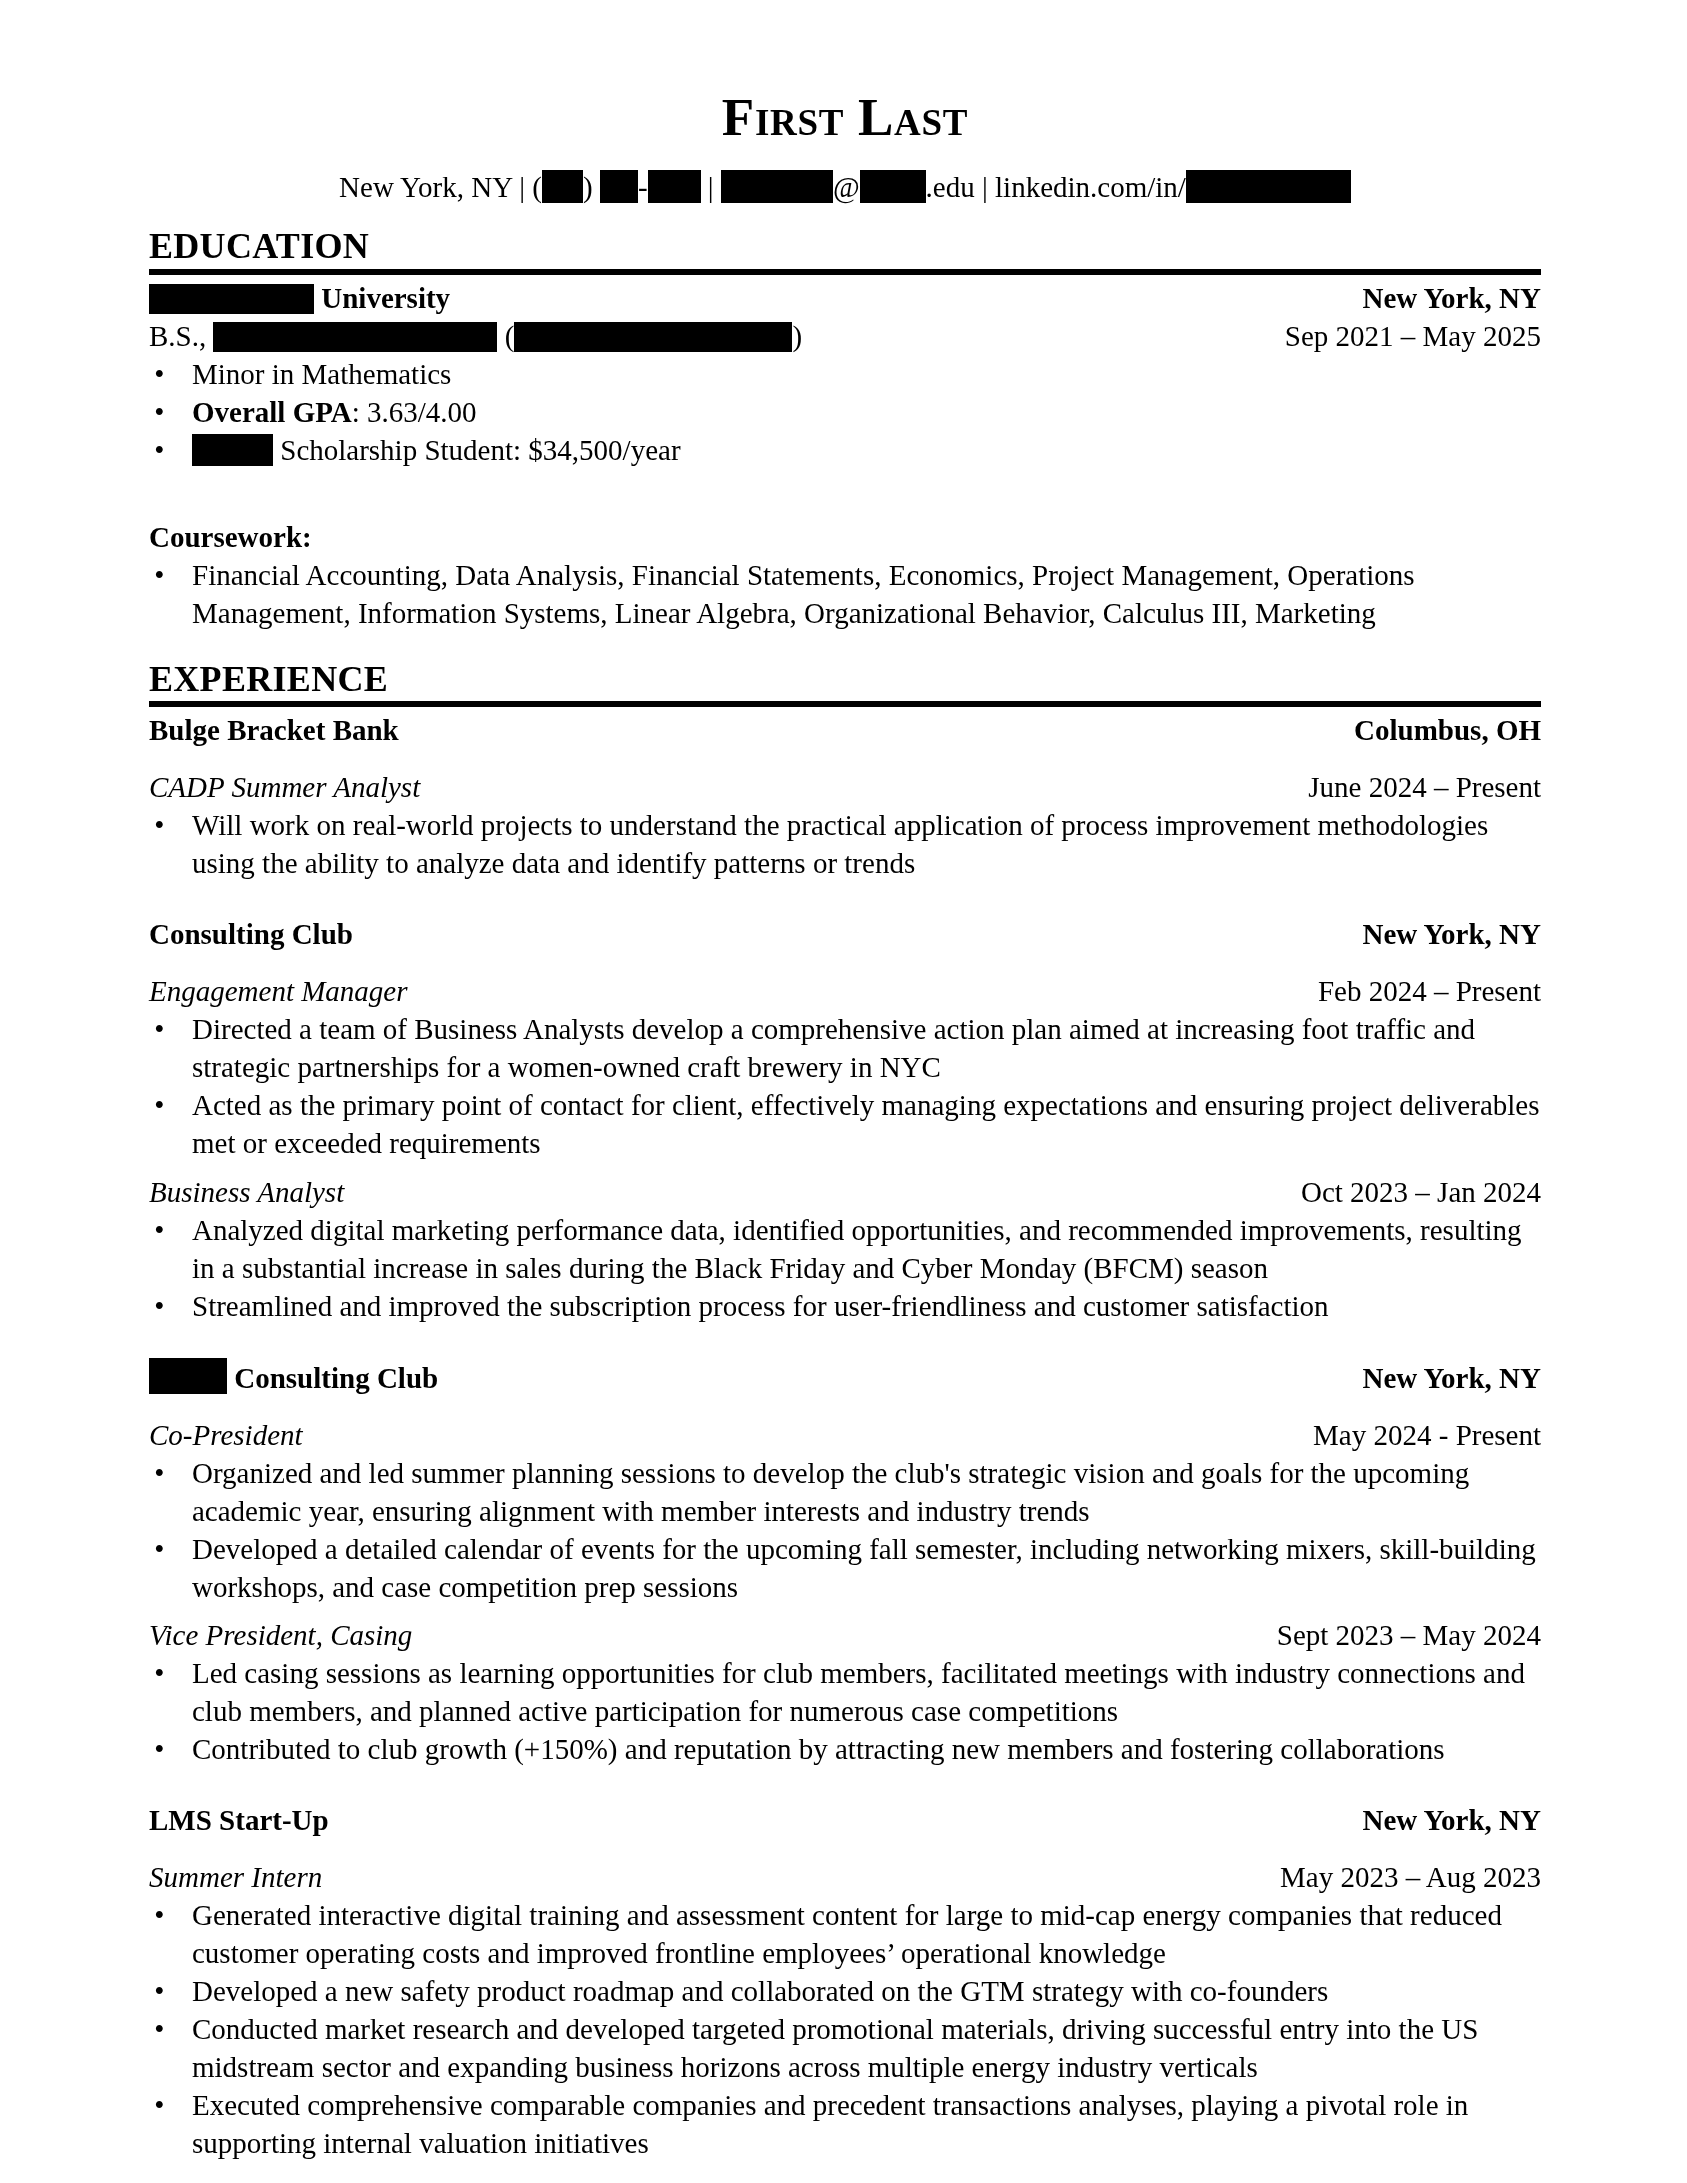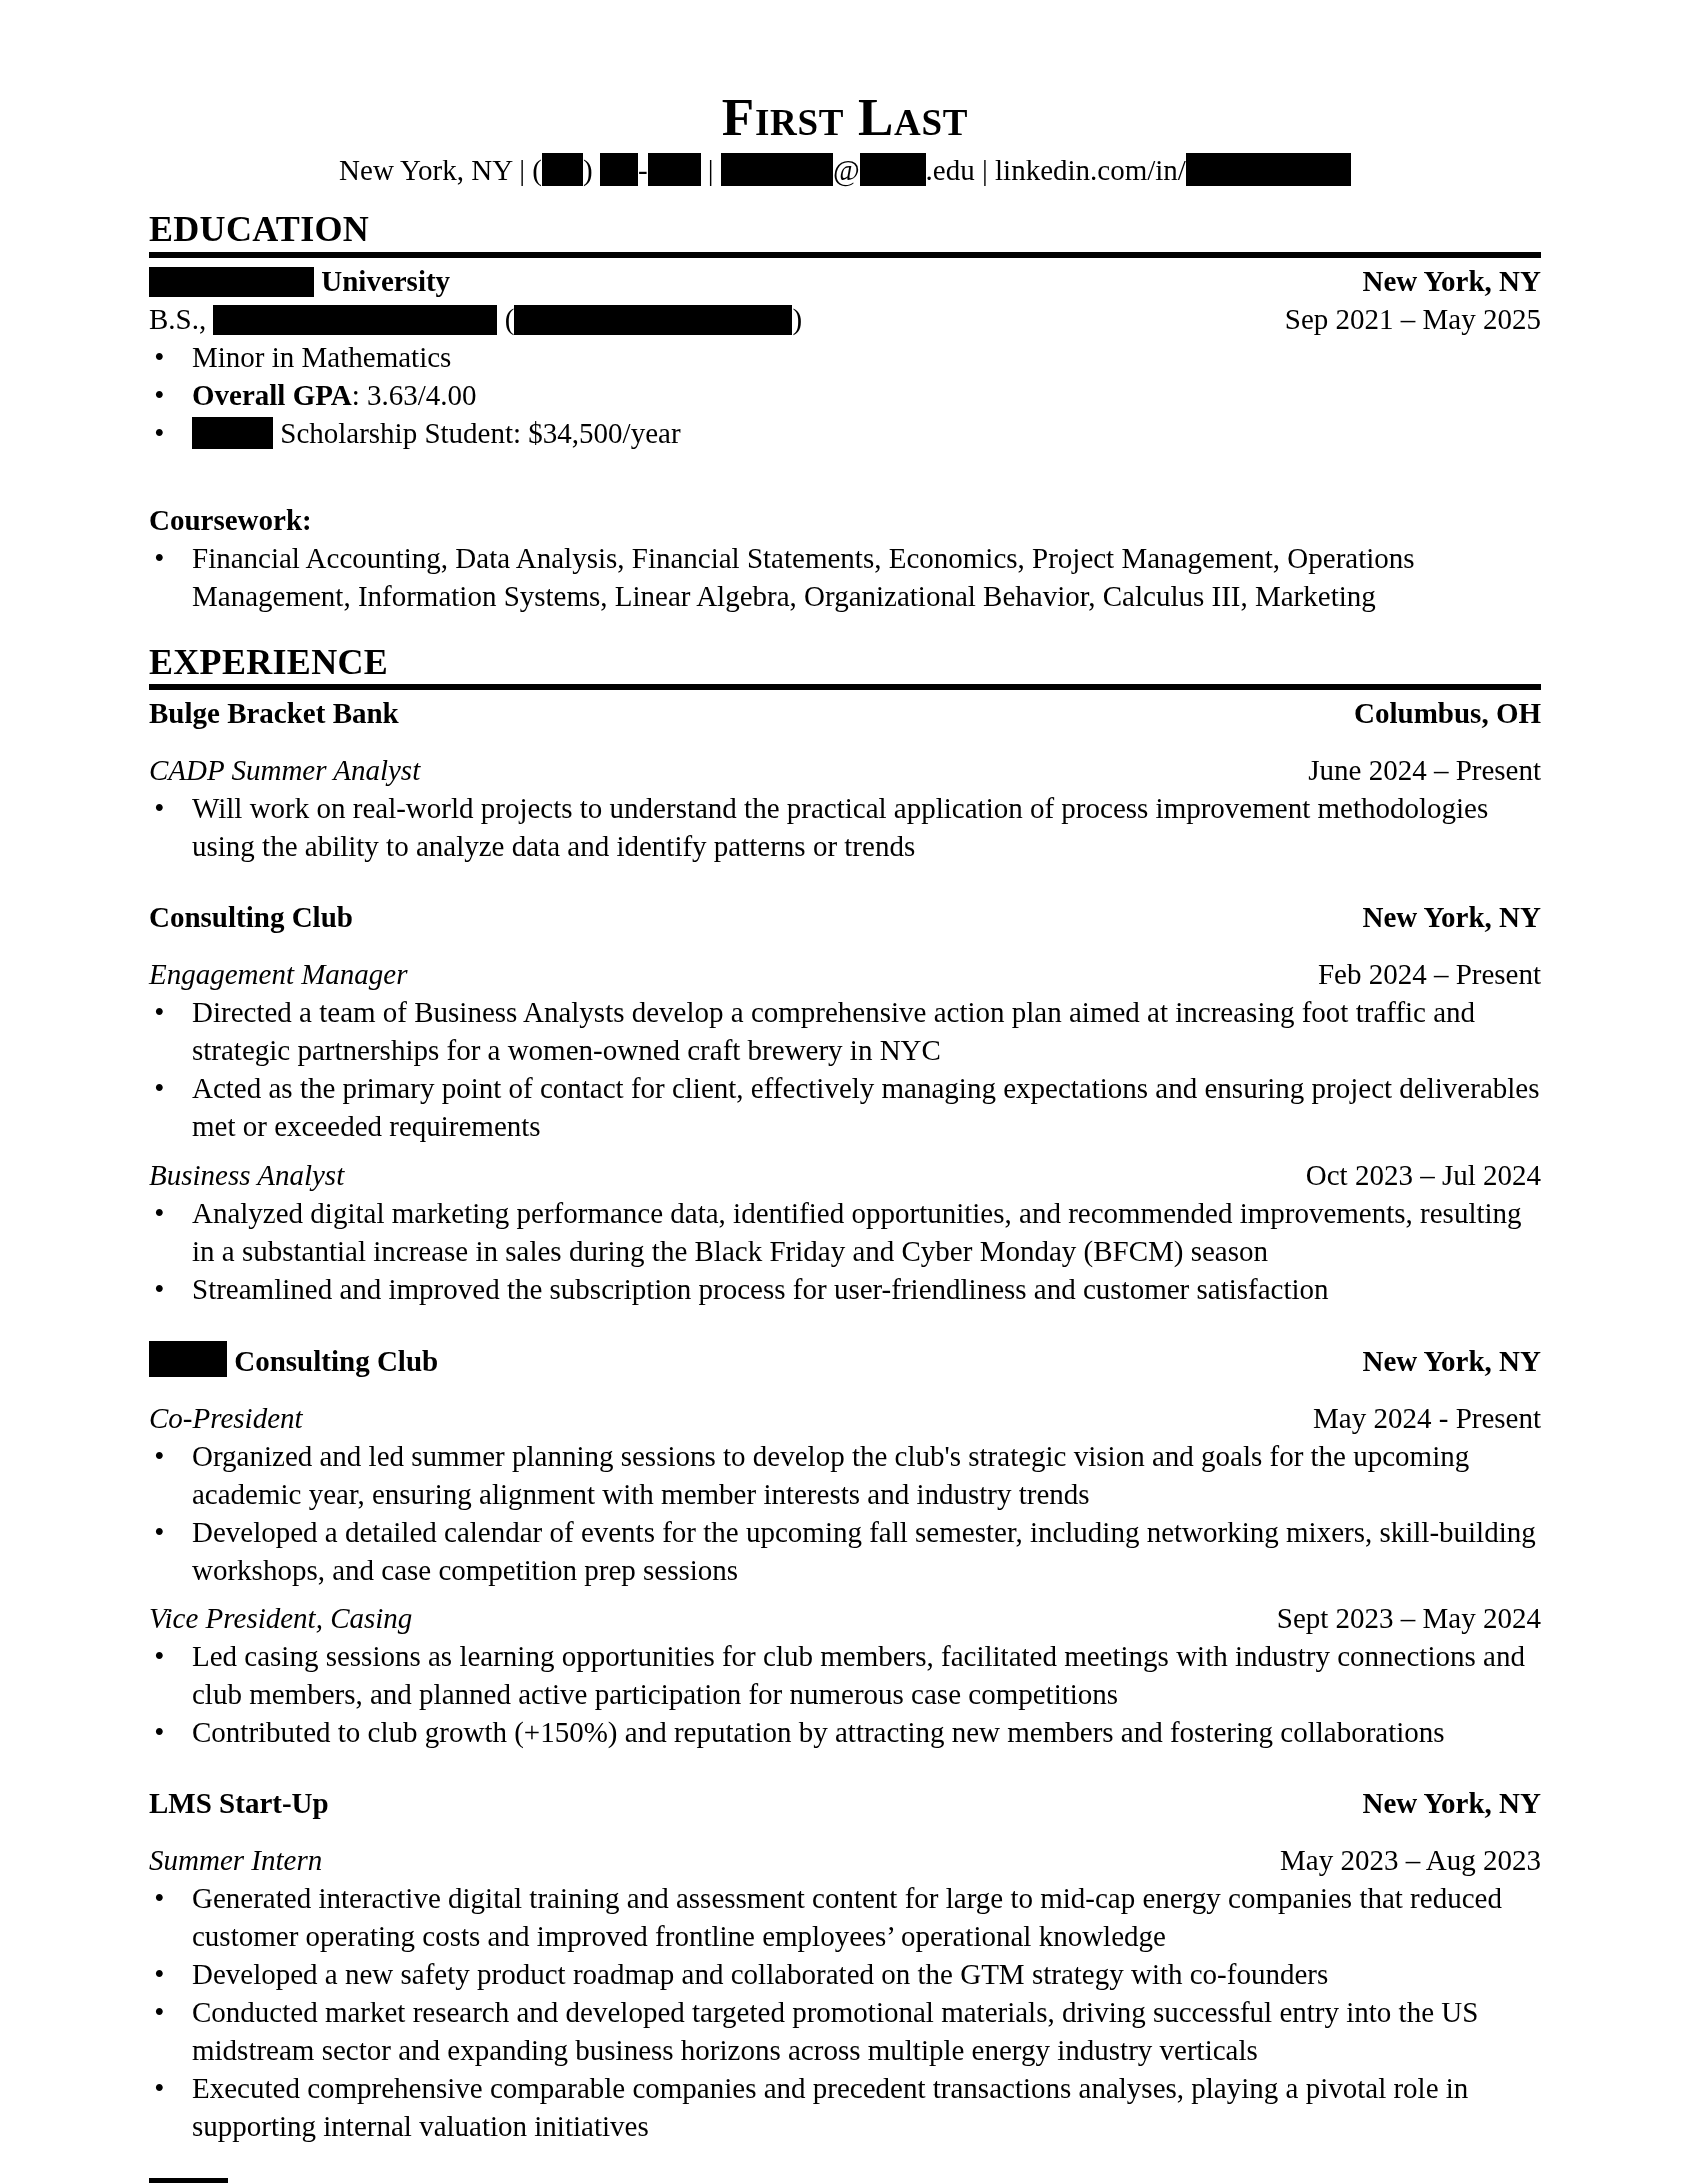--- a/index.html
+++ b/index.html
@@ -9,21 +9,21 @@
     font-size:29px;line-height:38px;
     box-sizing:border-box;
     padding:87px 146px 16px 149px;
     overflow:hidden;
     position:relative;
   }
   .name{
     text-align:center;font-weight:bold;font-size:53px;line-height:61px;
     font-variant:small-caps;letter-spacing:0.7px;
   }
-  .contact{text-align:center;line-height:41px;margin-top:2px;}
+  .contact{text-align:center;line-height:41px;margin-top:19px;}
   h2.sec{
     font-size:36px;line-height:36px;font-weight:bold;margin:29px 0 4px 0;
     padding-bottom:4.6px;border-bottom:6px solid #000;letter-spacing:0.3px;
   }
   h2.first{margin-top:20px;}
   .row{display:flex;justify-content:space-between;align-items:baseline;}
   .row .left{flex:1 1 auto;}
   .row .right{flex:0 0 auto;white-space:nowrap;text-align:center;padding-left:26.5px;}
   .b{font-weight:bold;}
   .i{font-style:italic;}
@@ -101,21 +101,21 @@
         <div class="bullet">
           <span class="marker">•</span>
           <span class="btext"><span>Directed a team of Business Analysts develop a comprehensive action plan aimed at increasing foot traffic and strategic partnerships for a women-owned craft brewery in NYC</span></span>
         </div>
         <div class="bullet">
           <span class="marker">•</span>
           <span class="btext"><span>Acted as the primary point of contact for client, effectively managing expectations and ensuring project deliverables met or exceeded requirements</span></span>
         </div>
         <div class="row sub">
           <span class="left i">Business Analyst</span>
-          <span class="right">Oct 2023 – Jul 2024</span>
+          <span class="right">Oct 2023 – Jan 2024</span>
         </div>
         <div class="bullet">
           <span class="marker">•</span>
           <span class="btext"><span>Analyzed digital marketing performance data, identified opportunities, and recommended improvements, resulting in a substantial increase in sales during the Black Friday and Cyber Monday (BFCM) season</span></span>
         </div>
         <div class="bullet">
           <span class="marker">•</span>
           <span class="btext"><span>Streamlined and improved the subscription process for user-friendliness and customer satisfaction</span></span>
         </div>
         <div class="gap"></div>

